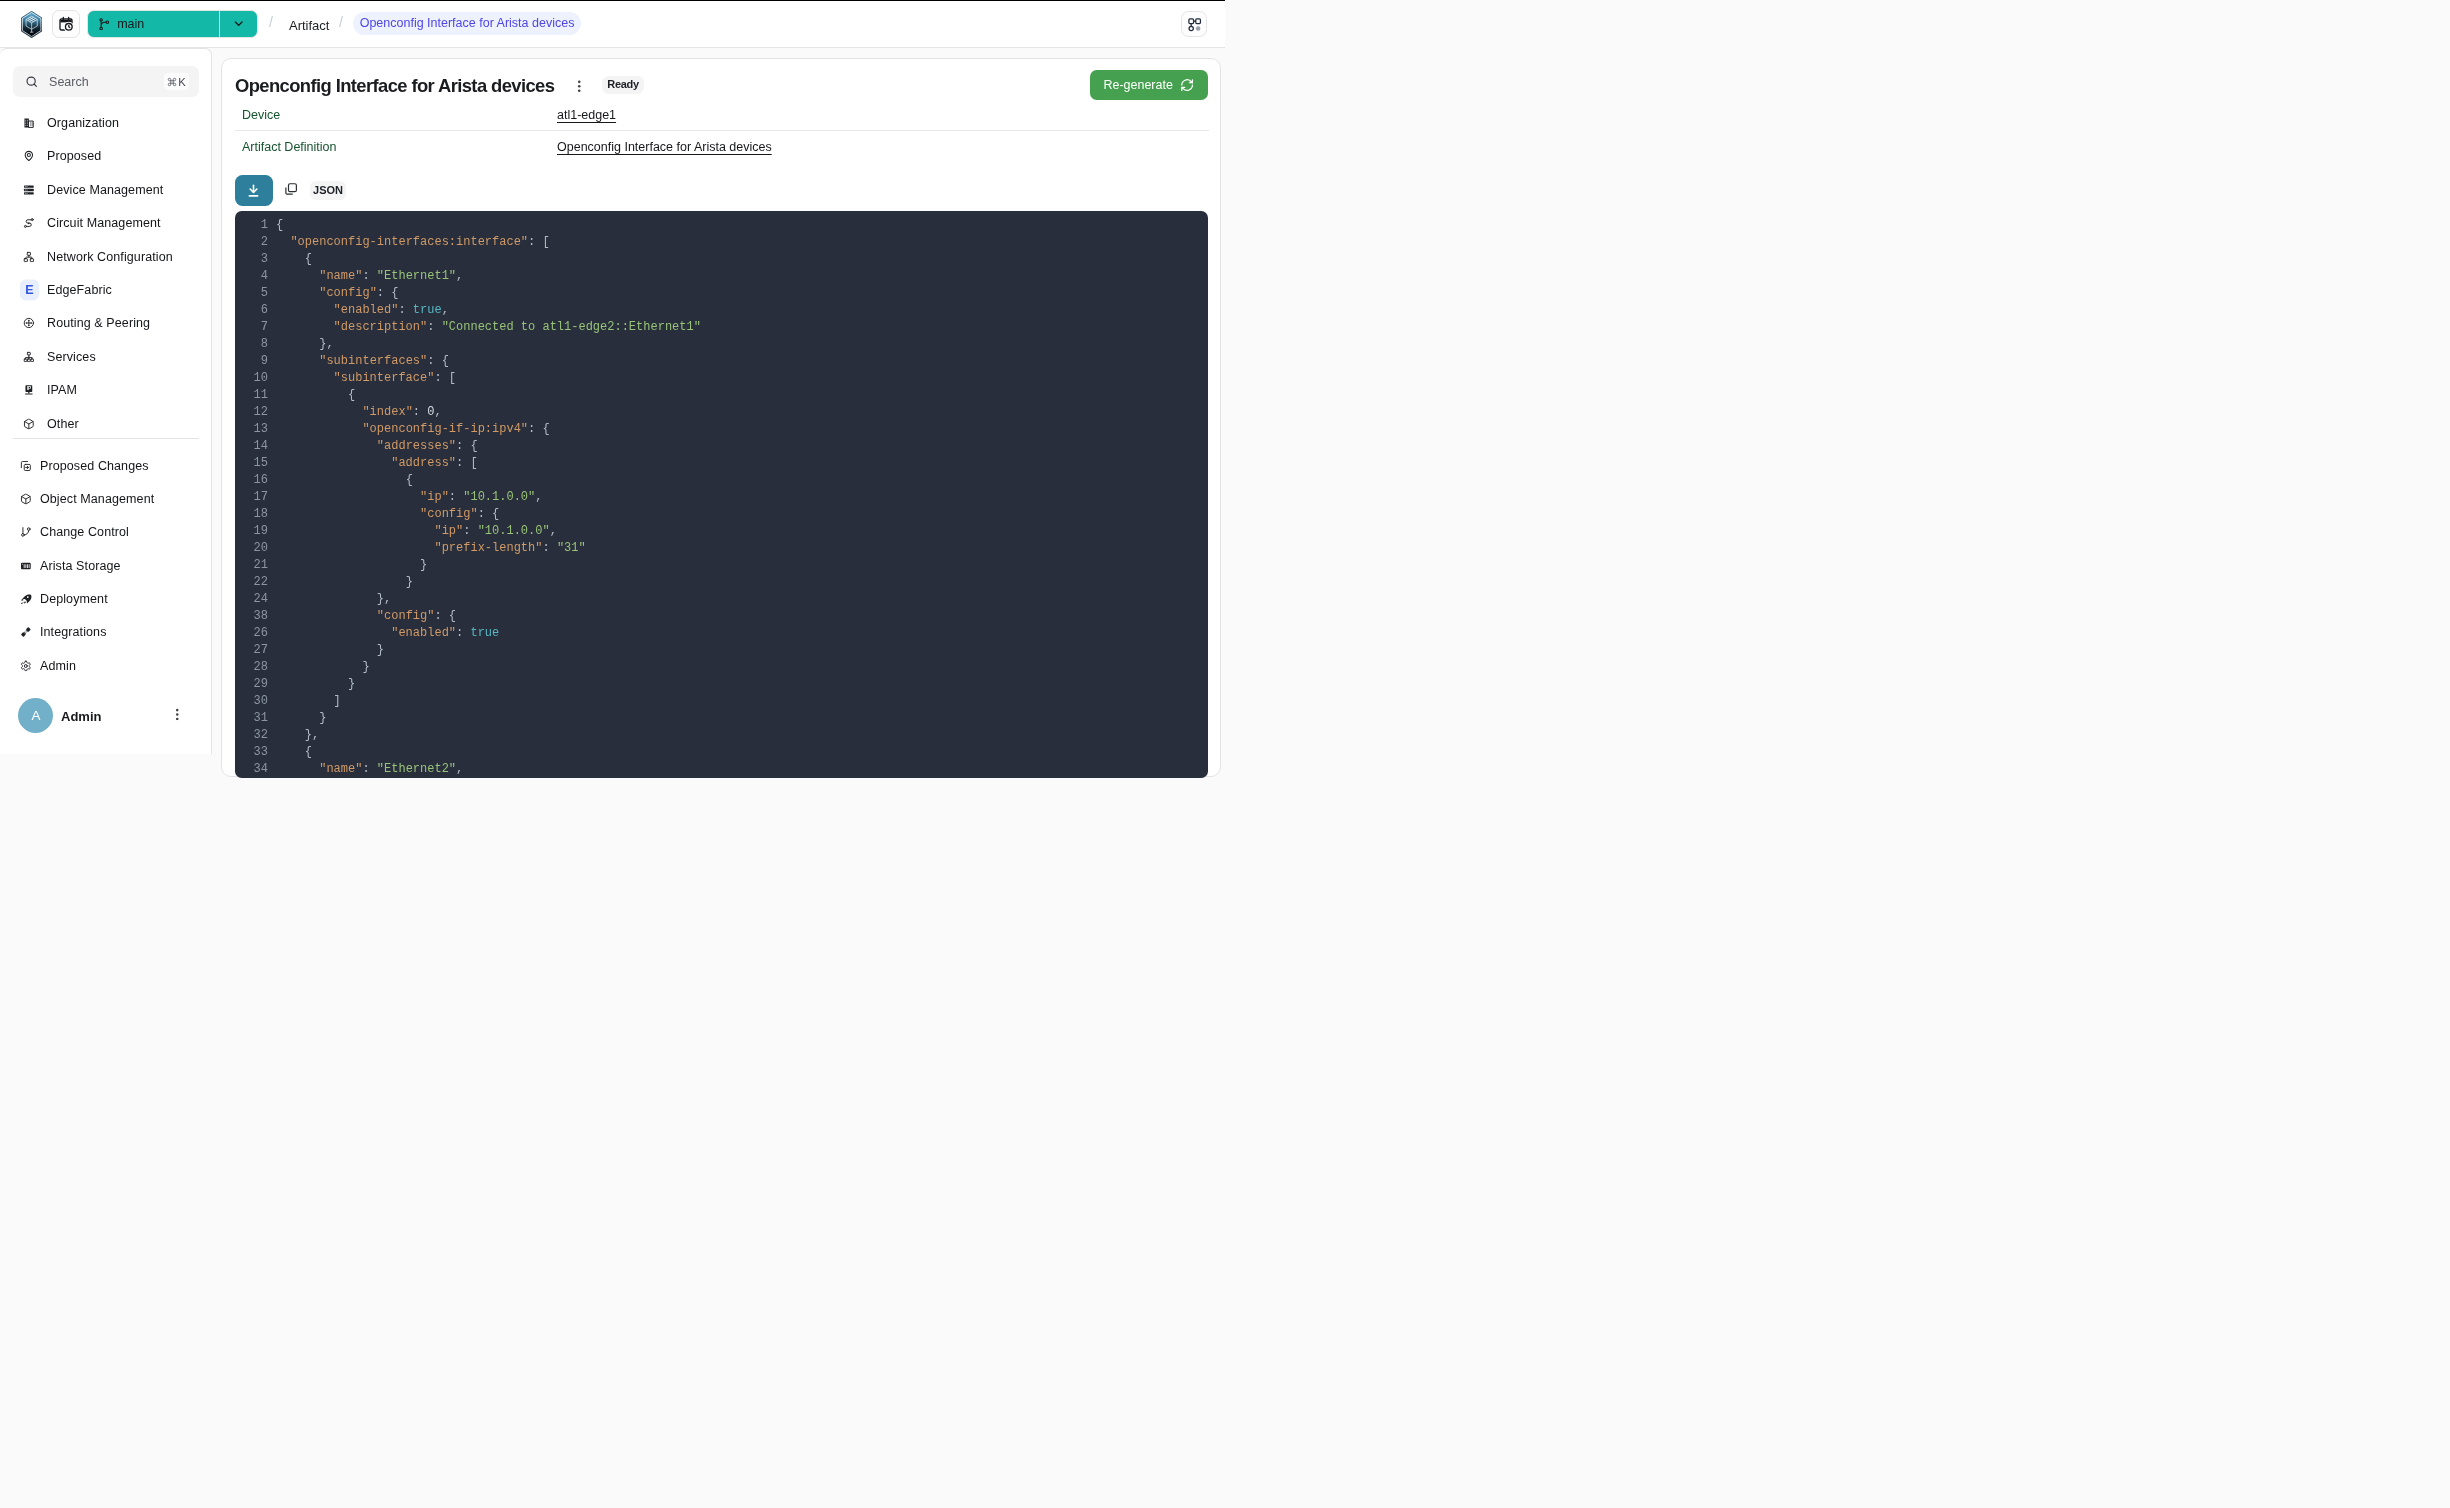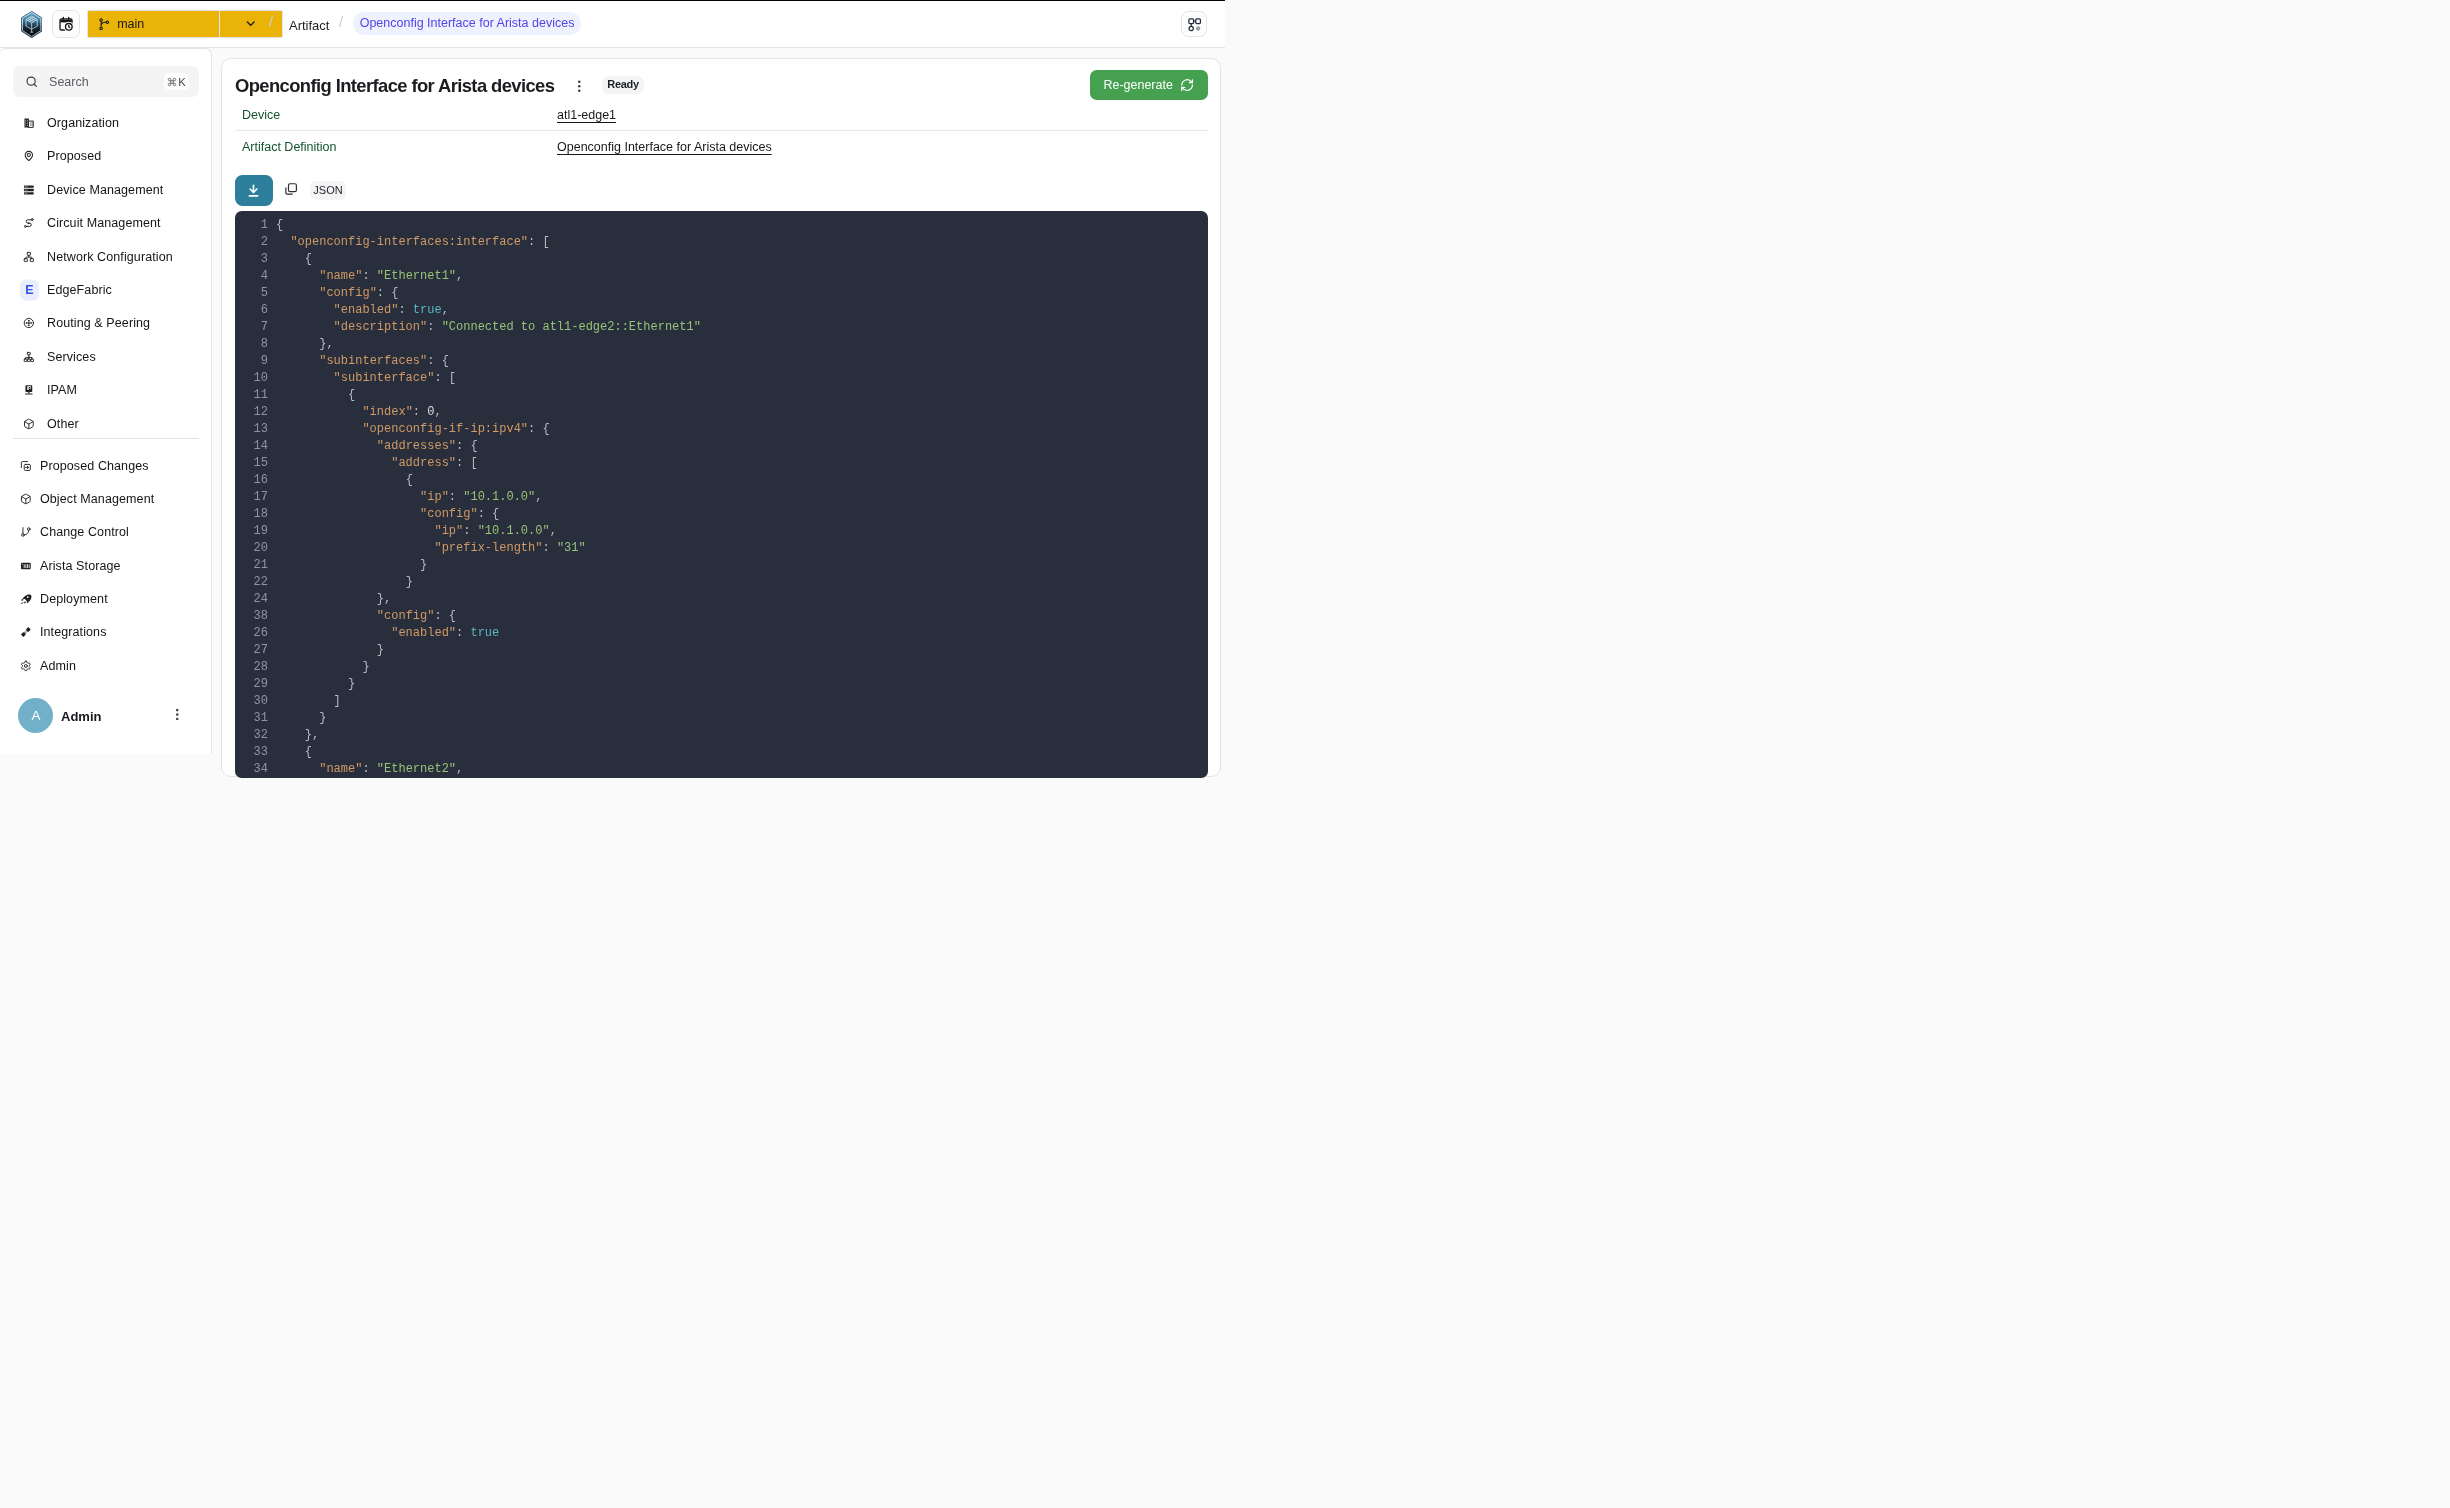--- a/index.html
+++ b/index.html
@@ -1,21 +1,21 @@
 <!DOCTYPE html>
 <html style="font-size:13.4px"><head><meta charset="utf-8"><style>
 * { margin:0; padding:0; box-sizing:border-box; }
 html,body { width:1225px; height:754px; overflow:hidden; background:#fafafa;
   font-family:"Liberation Sans",sans-serif; -webkit-font-smoothing:antialiased; }
 #topline { position:absolute; left:0; top:0; width:1225px; height:0.8px; background:#000; z-index:40; }
 #topbar { position:absolute; left:0; top:0; width:1225px; height:48px; background:#fff; border-bottom:0.8px solid #e4e4e7; z-index:10; }
 #logo { position:absolute; left:21px; top:10.5px; }
 .sqbtn { position:absolute; background:#fdfdfd; border:0.8px solid #e4e4e7; border-radius:6.7px; display:flex; align-items:center; justify-content:center; }
 #calbtn { left:52px; top:10px; width:28px; height:28px; }
-#branch { position:absolute; left:87px; top:10px; width:196px; height:28px; border:0.8px solid #e4e4e7; border-radius:2px; background:#eab308; display:flex; align-items:center; }
+#branch { position:absolute; left:87px; top:10px; width:171px; height:28px; border:0.8px solid #e4e4e7; border-radius:7px; background:#14b8a6; display:flex; align-items:center; }
 #branch .bmain { flex:0 0 131px; display:flex; align-items:center; padding-left:10px; gap:6.7px; font-size:12.5px; color:#17181c; }
 #branch .bdiv { width:0.8px; height:28px; background:#e4e4e7; }
 #branch .bchev { flex:1; display:flex; align-items:center; justify-content:center; }
 .slash { position:absolute; top:14.2px; font-size:14.2px; color:#c6cdd8; font-weight:400; }
 #bc-artifact { position:absolute; left:289px; top:17.6px; font-size:13px; color:#1e2025; }
 #bc-pill { position:absolute; left:353px; top:12px; height:23.4px; border-radius:11.7px; background:#eef2ff; color:#4f46e5; font-size:12.5px; line-height:23.4px; padding:0 6.7px; }
 #topright { left:1181px; top:11px; width:26px; height:26px; border-radius:7.5px; }
 #sidebar { position:absolute; left:0; top:48px; width:212px; height:706px; background:#fff; border:0.8px solid #e4e4e7; border-left:none; border-bottom:none; border-radius:6.7px 6.7px 0 0; z-index:5; }
 #search { position:absolute; left:13px; top:17px; width:186px; height:31px; background:#f4f4f5; border-radius:6.7px; display:flex; align-items:center; }
 #search .sic { margin-left:11.7px; display:flex; }
@@ -34,21 +34,21 @@
 #title { position:absolute; left:13px; top:16px; font-size:18.4px; font-weight:bold; color:#1b1c20; letter-spacing:-0.6px; white-space:nowrap; }
 #tkebab { position:absolute; left:351px; top:21px; }
 #ready { position:absolute; left:380px; top:17px; width:42px; height:17.6px; background:#f4f4f5; border-radius:6.7px; font-size:11px; font-weight:bold; color:#1d2027; text-align:center; line-height:17.6px; letter-spacing:-0.3px; }
 #regen { position:absolute; left:868px; top:11.3px; width:118px; height:30px; background:#45a14f; border-radius:6.7px; color:#fff; display:flex; align-items:center; justify-content:center; gap:7.5px; }
 #regen .rtx { font-size:12.5px; }
 .trow { position:absolute; left:20px; font-size:12.5px; color:#14532d; }
 .tval { position:absolute; left:335px; font-size:12.5px; color:#17181c; text-decoration:underline; text-underline-offset:2.5px; }
 #rowdiv { position:absolute; left:13px; top:71px; width:974px; height:0.8px; background:#e8e8ea; }
 #dlbtn { position:absolute; left:12.6px; top:116px; width:38px; height:31px; background:#2e7f9c; border-radius:7.5px; display:flex; align-items:center; justify-content:center; }
 #copyic { position:absolute; left:61px; top:123px; }
-#jsonpill { position:absolute; left:88px; top:122px; width:36px; height:19px; background:#f4f4f5; border-radius:5.9px; font-size:11px; font-weight:normal; color:#1d2027; text-align:center; line-height:19px; }
+#jsonpill { position:absolute; left:88px; top:122px; width:36px; height:19px; background:#f4f4f5; border-radius:5.9px; font-size:11px; font-weight:bold; color:#1d2027; text-align:center; line-height:19px; }
 #codeblk { position:absolute; left:13px; top:152px; width:973px; height:567px; background:#282e3b; border-radius:6.7px; padding-top:6.2px; overflow:hidden; }
 .cl { height:17px; font-family:"Liberation Mono",monospace; font-size:12px; line-height:17px; white-space:pre; }
 .ln { display:inline-block; width:33px; text-align:right; color:#8d95a4; }
 .cc { margin-left:8px; }
 .cc .p { color:#b4bcc8; }
 .cc .k { color:#d19a66; }
 .cc .s { color:#98c379; }
 .cc .b { color:#56b6c2; }
 .cc .n { color:#d6dce5; }
 </style></head>

